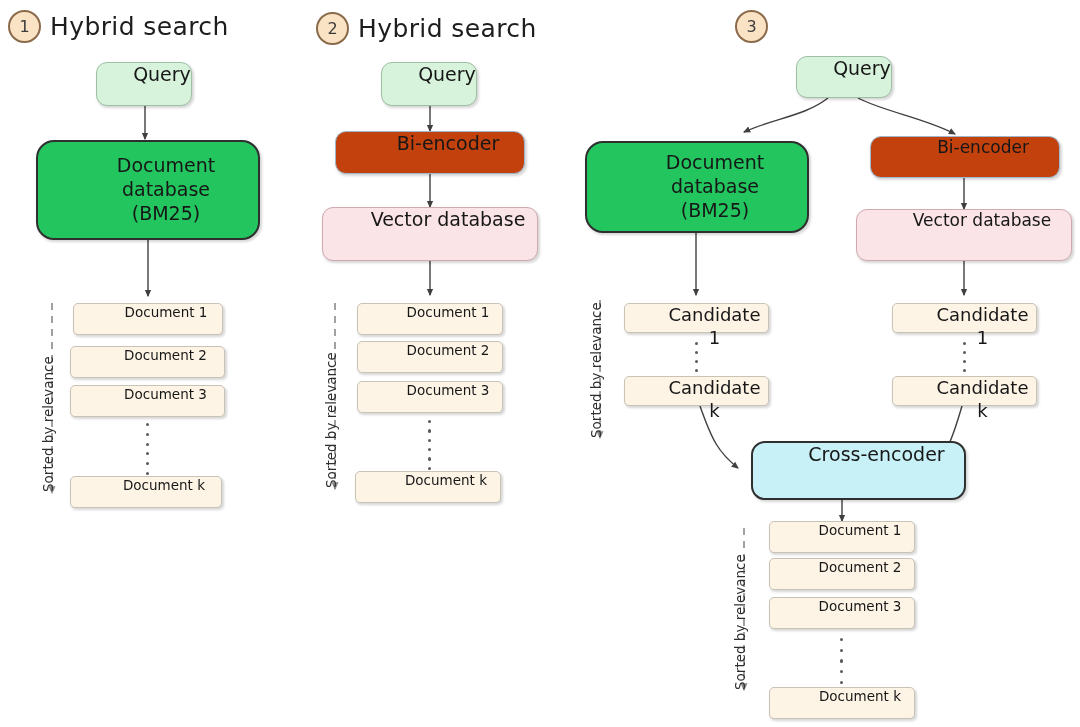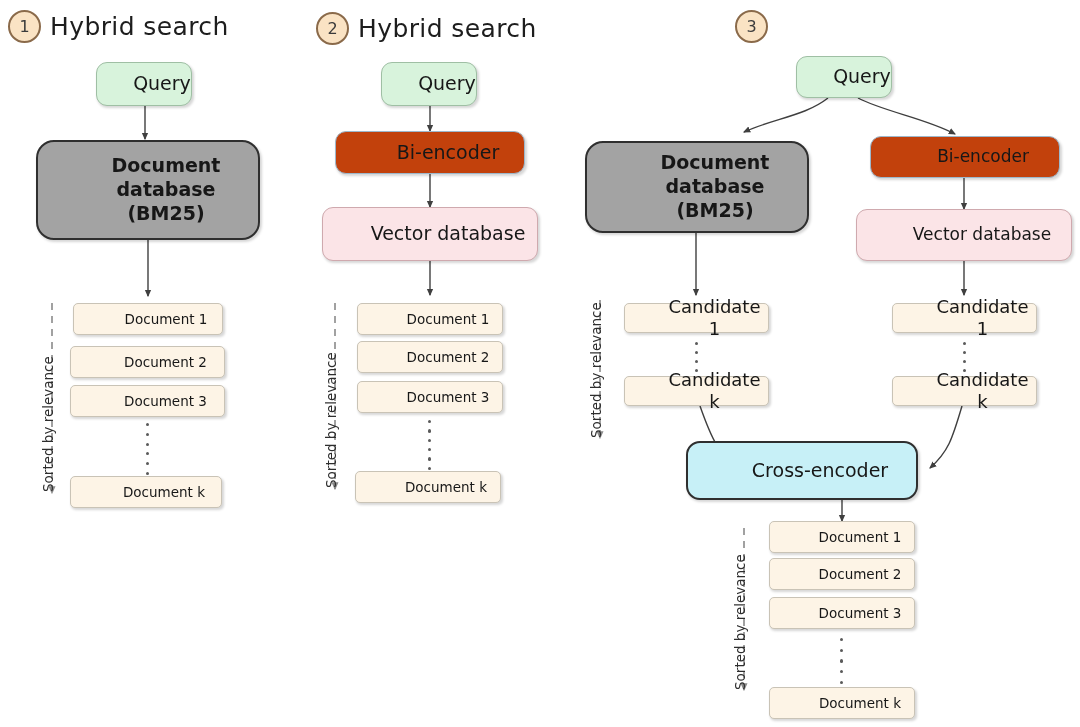--- a/index.html
+++ b/index.html
@@ -49,35 +49,34 @@
     font-size: 25px;
     color: #1d1d1d;
     letter-spacing: 0.4px;
     font-family: "DejaVu Sans", sans-serif;
   }
 
   
   .node {
     position: absolute;
     display: flex;
-    align-items: center;
     justify-content: center;
     text-align: center;
     border-radius: 11px;
     border: 1.5px solid #9a9a9a;
     color: #171717;
     line-height: 1.25;
     box-shadow: 1.5px 2px 2.5px rgba(0,0,0,0.16);
     font-family: "DejaVu Sans", sans-serif;
     padding-left: 36px;
   }
   .node span { display: block; padding: 0 6px; }
 
   .n-query     { background: #d8f3dc; border-color: #9fbfa4; }
-  .n-docdb     { background: #a3a3a3; border-color: #2f2f2f; border-width: 2.2px; border-radius: 18px; font-weight: bold;}
+  .n-docdb     { background: #22c55e; border-color: #2f2f2f; border-width: 2.2px; border-radius: 18px;}
   .n-biencoder { background: #c2410c; border-color: #9db8cc; }
   .n-vectordb  { background: #fbe4e7; border-color: #cfa9ae; }
   .n-cross     { background: #c7f0f7; border-color: #2f2f2f; border-width: 2.2px; border-radius: 14px; }
   .n-doc       { background: #fdf4e6; border-color: #c9c3b6; border-radius: 5px; }
 
   .fs-big   { font-size: 19px; }
   .fs-mid   { font-size: 17px; }
   .fs-small { font-size: 13.5px; }
   .fs-xs    { font-size: 18px; }
 
@@ -272,21 +271,21 @@
   <div class="vdots" style="left:962px; top:342px; width:5px; height:30px;">
     <i></i>
       <i></i>
       <i></i>
       <i></i>
   </div>
   <div class="node n-doc fs-xs" style="left:892px; top:376px; width:145px; height:30px;">
     <span>Candidate k</span>
   </div>
 
-  <div class="node n-cross fs-big" style="left:686px; top:441px; width:232px; height:59px;">
+  <div class="node n-cross fs-big" style="left:751px; top:441px; width:215px; height:59px;">
     <span>Cross-encoder</span>
   </div>
 
   <div class="sorted-label" style="left:732px; top:690px;">
     <span>Sorted by relevance</span>
   </div>
 
   <div class="node n-doc fs-small" style="left:769px; top:521px; width:146px; height:32px;">
     <span>Document 1</span>
   </div>

